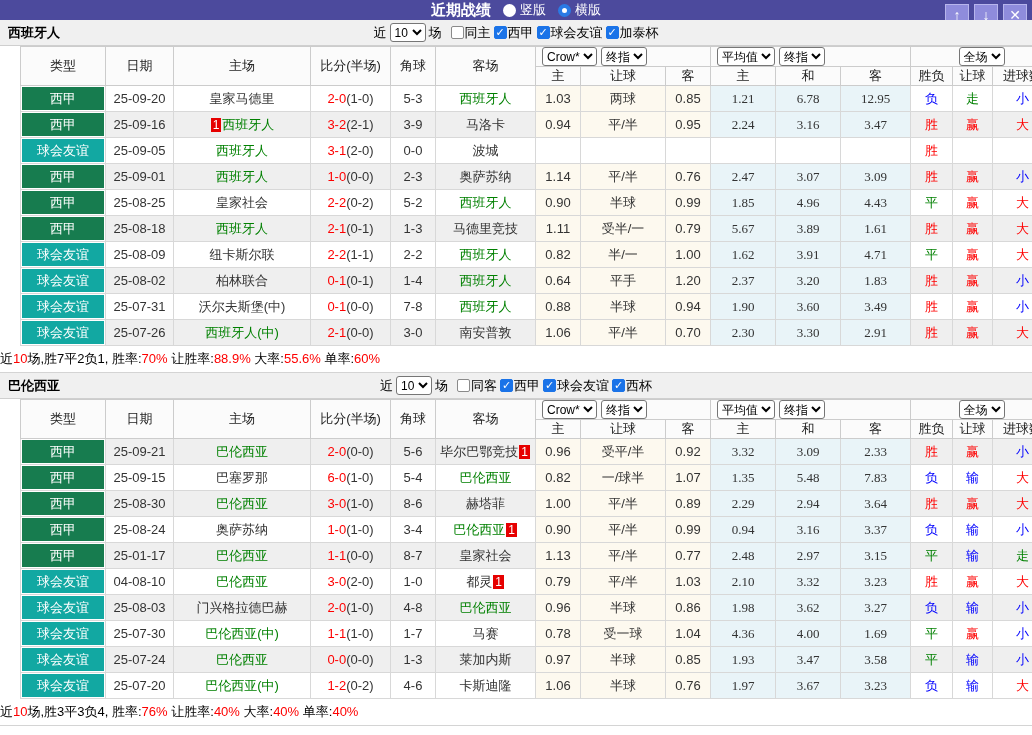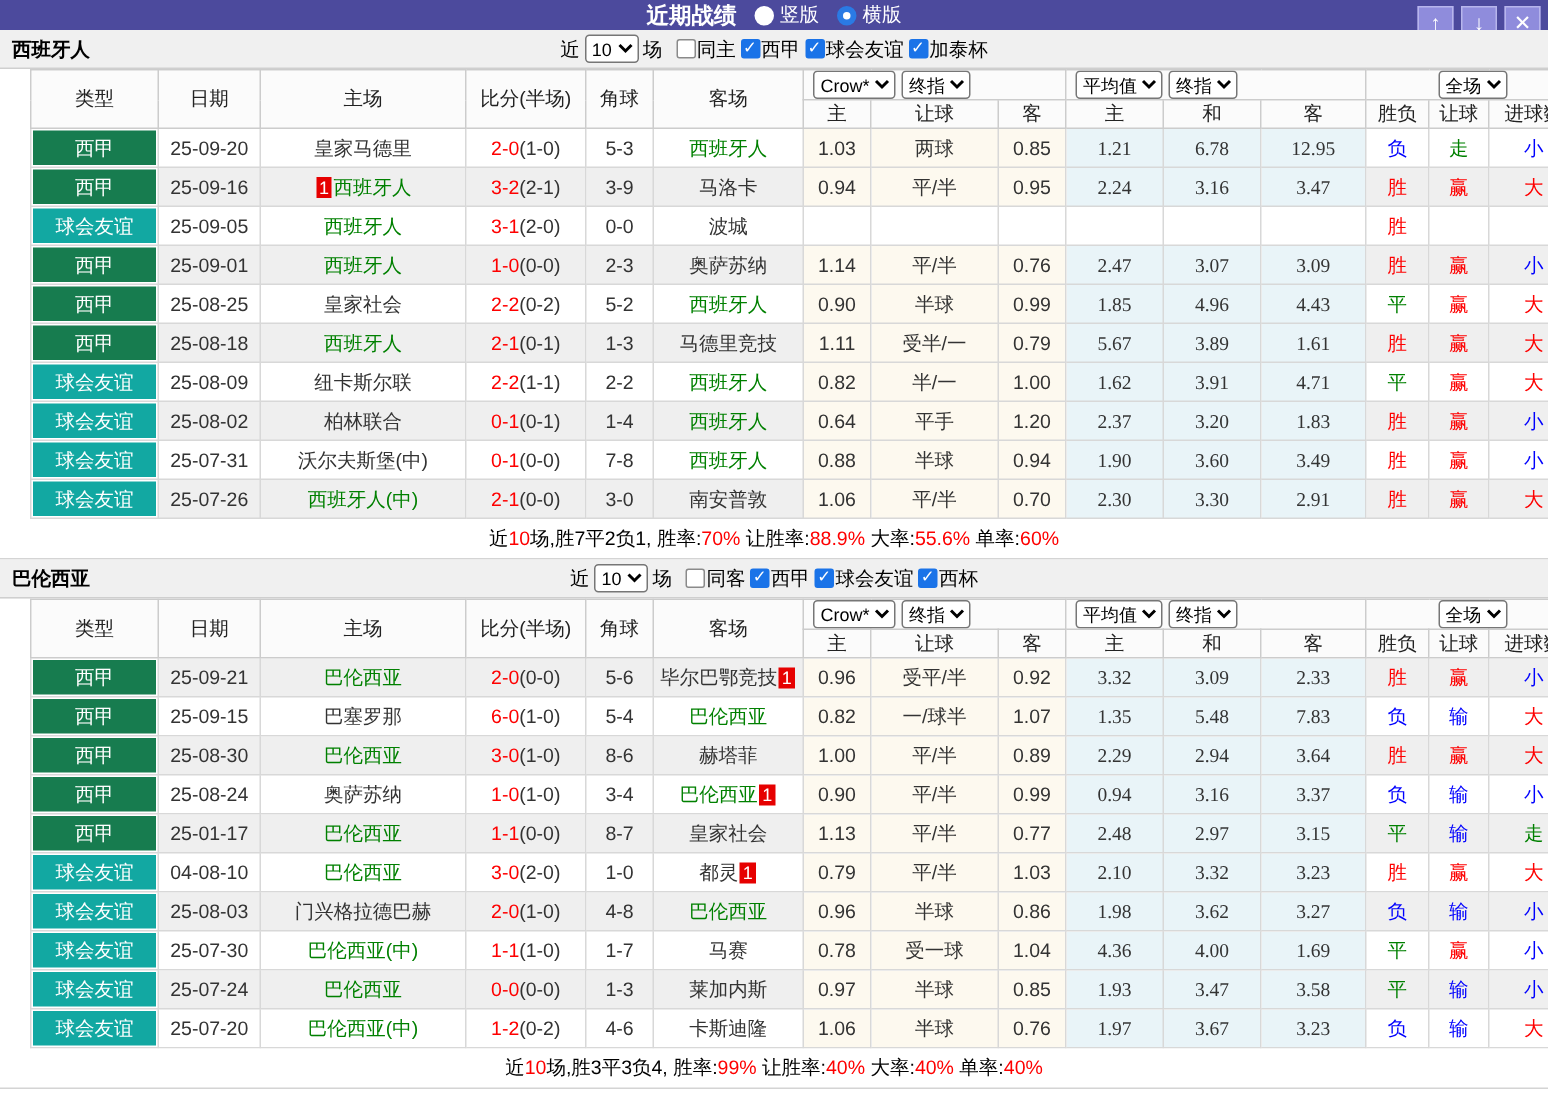--- a/index.html
+++ b/index.html
@@ -60,21 +60,21 @@
   .badge-in.league { background: #177c4f; }
   .badge-in.friendly { background: #12a8a2; }
   .c-red { color: #fe0000; }
   .c-green { color: #008000; }
   .c-blue { color: #0000fe; }
   .rank-badge {
     background: #e60000; color: #fff; font-size: 12px; line-height: 14px;
     padding: 0 2px; margin: 0 1px; display: inline-block;
   }
   .summary {
-    height: 27px; line-height: 26px; text-align: center;
+    height: 27px; line-height: 26px; 
     background: #fff; border-bottom: 1px solid #d4d4d4; color: #000;
   }
 </style>
 </head>
 <body>
 
 <div class="topbar">
   <span class="title">近期战绩</span>
   <label class="radio">
     <span class="rdot"></span>
@@ -629,14 +629,14 @@
           <td class="crow">0.76</td>
           <td class="avg">1.97</td>
           <td class="avg">3.67</td>
           <td class="avg">3.23</td>
           <td class="c-blue">负</td>
           <td class="c-blue">输</td>
           <td class="c-red">大</td>
         </tr>
       </tbody>
   </table>
-  <div class="summary"><span>近</span><span class="c-red">10</span><span>场,胜3平3负4, 胜率:</span><span class="c-red">99%</span><span> 让胜率:</span><span class="c-red">40%</span><span> 大率:</span><span class="c-red">40%</span><span> 单率:</span><span class="c-red">40%</span></div>
+  <div class="summary"><span>近</span><span class="c-red">10</span><span>场,胜3平3负4, 胜率:</span><span class="c-red">76%</span><span> 让胜率:</span><span class="c-red">40%</span><span> 大率:</span><span class="c-red">40%</span><span> 单率:</span><span class="c-red">40%</span></div>
 </div>
 
 </body></html>

